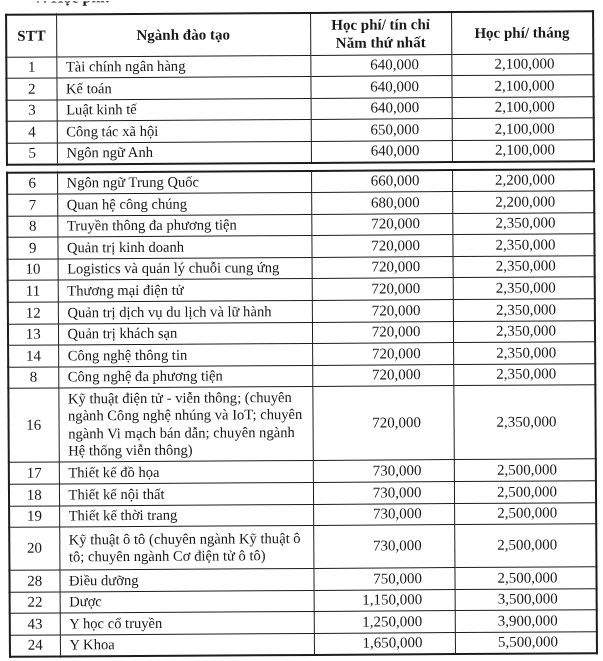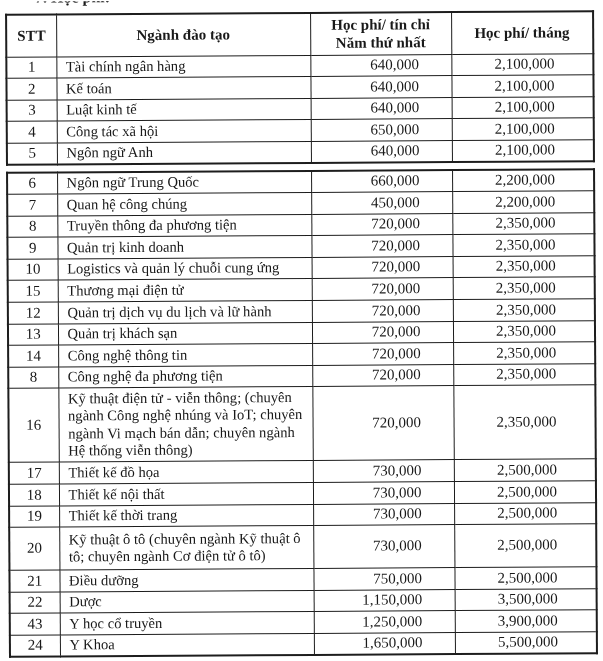--- a/index.html
+++ b/index.html
@@ -139,21 +139,21 @@
     <tbody>
       <tr class="r">
         <td class="stt">6</td>
         <td class="major">Ngôn ngữ Trung Quốc</td>
         <td class="credit">660,000</td>
         <td class="month">2,200,000</td>
       </tr>
       <tr class="r">
         <td class="stt">7</td>
         <td class="major">Quan hệ công chúng</td>
-        <td class="credit">450,000</td>
+        <td class="credit">680,000</td>
         <td class="month">2,200,000</td>
       </tr>
       <tr class="r">
         <td class="stt">8</td>
         <td class="major">Truyền thông đa phương tiện</td>
         <td class="credit">720,000</td>
         <td class="month">2,350,000</td>
       </tr>
       <tr class="r">
         <td class="stt">9</td>
@@ -161,21 +161,21 @@
         <td class="credit">720,000</td>
         <td class="month">2,350,000</td>
       </tr>
       <tr class="r">
         <td class="stt">10</td>
         <td class="major">Logistics và quản lý chuỗi cung ứng</td>
         <td class="credit">720,000</td>
         <td class="month">2,350,000</td>
       </tr>
       <tr class="r">
-        <td class="stt">15</td>
+        <td class="stt">11</td>
         <td class="major">Thương mại điện tử</td>
         <td class="credit">720,000</td>
         <td class="month">2,350,000</td>
       </tr>
       <tr class="r">
         <td class="stt">12</td>
         <td class="major">Quản trị dịch vụ du lịch và lữ hành</td>
         <td class="credit">720,000</td>
         <td class="month">2,350,000</td>
       </tr>
@@ -221,21 +221,21 @@
         <td class="credit">730,000</td>
         <td class="month">2,500,000</td>
       </tr>
       <tr class="r-tall2">
         <td class="stt">20</td>
         <td class="major">Kỹ thuật ô tô (chuyên ngành Kỹ thuật ô tô; chuyên ngành Cơ điện tử ô tô)</td>
         <td class="credit">730,000</td>
         <td class="month">2,500,000</td>
       </tr>
       <tr class="r">
-        <td class="stt">21</td>
+        <td class="stt">28</td>
         <td class="major">Điều dưỡng</td>
         <td class="credit">750,000</td>
         <td class="month">2,500,000</td>
       </tr>
       <tr class="r">
         <td class="stt">22</td>
         <td class="major">Dược</td>
         <td class="credit">1,150,000</td>
         <td class="month">3,500,000</td>
       </tr>

